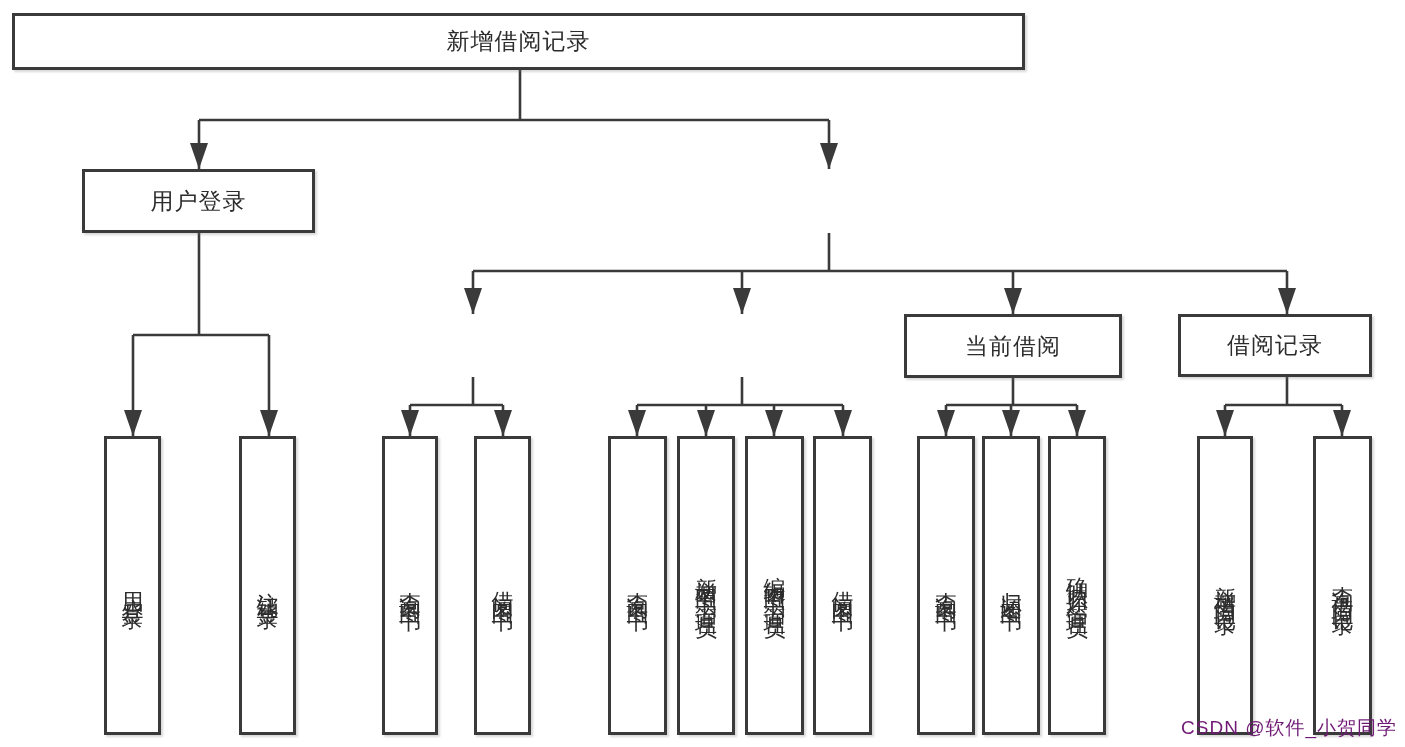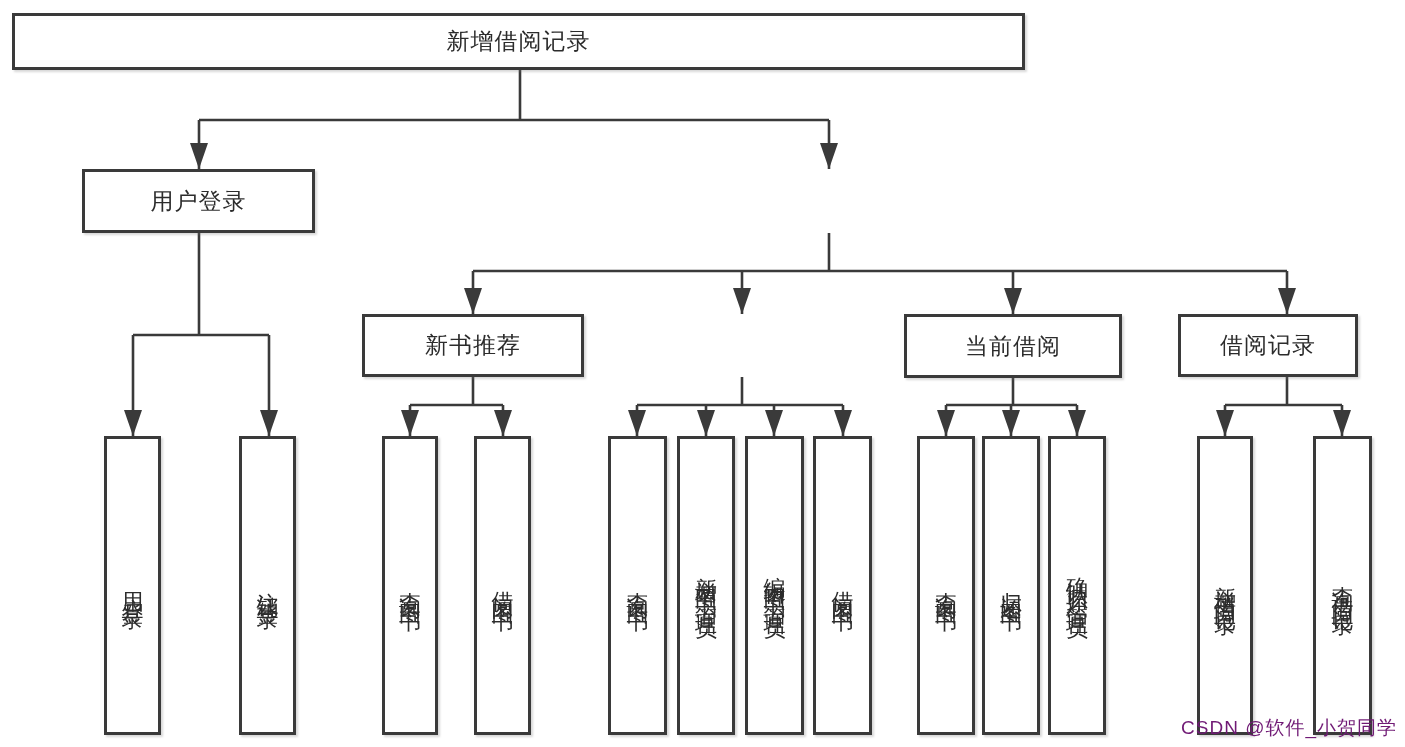--- a/index.html
+++ b/index.html
@@ -91,23 +91,22 @@
       <path d="M1287,377 V405 M1225,405 H1342"></path>
       <line x1="1225" y1="405" x2="1225" y2="436" marker-end="url(#ah)"></line>
       <line x1="1342" y1="405" x2="1342" y2="436" marker-end="url(#ah)"></line>
     </g>
   </svg>
 
   <div class="node hbox" style="left:12px;top:13px;width:1013px;height:57px">新增借阅记录</div>
 
   <div class="node hbox" style="left:82px;top:169px;width:233px;height:64px">用户登录</div>
 
-  <div class="node hbox" style="left:362px;top:314px;width:222px;height:63px">新书推荐</div>
   <div class="node hbox" style="left:904px;top:314px;width:218px;height:64px">当前借阅</div>
-  <div class="node hbox" style="left:1178px;top:314px;width:180px;height:63px">借阅记录</div>
+  <div class="node hbox" style="left:1178px;top:314px;width:194px;height:63px">借阅记录</div>
 
   <div class="node vbox" style="left:104px;top:436px;width:57px;height:299px">用户登录</div>
   <div class="node vbox" style="left:239px;top:436px;width:57px;height:299px">注销登录</div>
 
   <div class="node vbox" style="left:382px;top:436px;width:56px;height:299px">查询图书</div>
   <div class="node vbox" style="left:474px;top:436px;width:57px;height:299px">借阅图书</div>
 
   <div class="node vbox" style="left:608px;top:436px;width:59px;height:299px">查询图书</div>
   <div class="node vbox" style="left:677px;top:436px;width:58px;height:299px">新增图书（管理员）</div>
   <div class="node vbox" style="left:745px;top:436px;width:59px;height:299px">编辑图书（管理员）</div>

